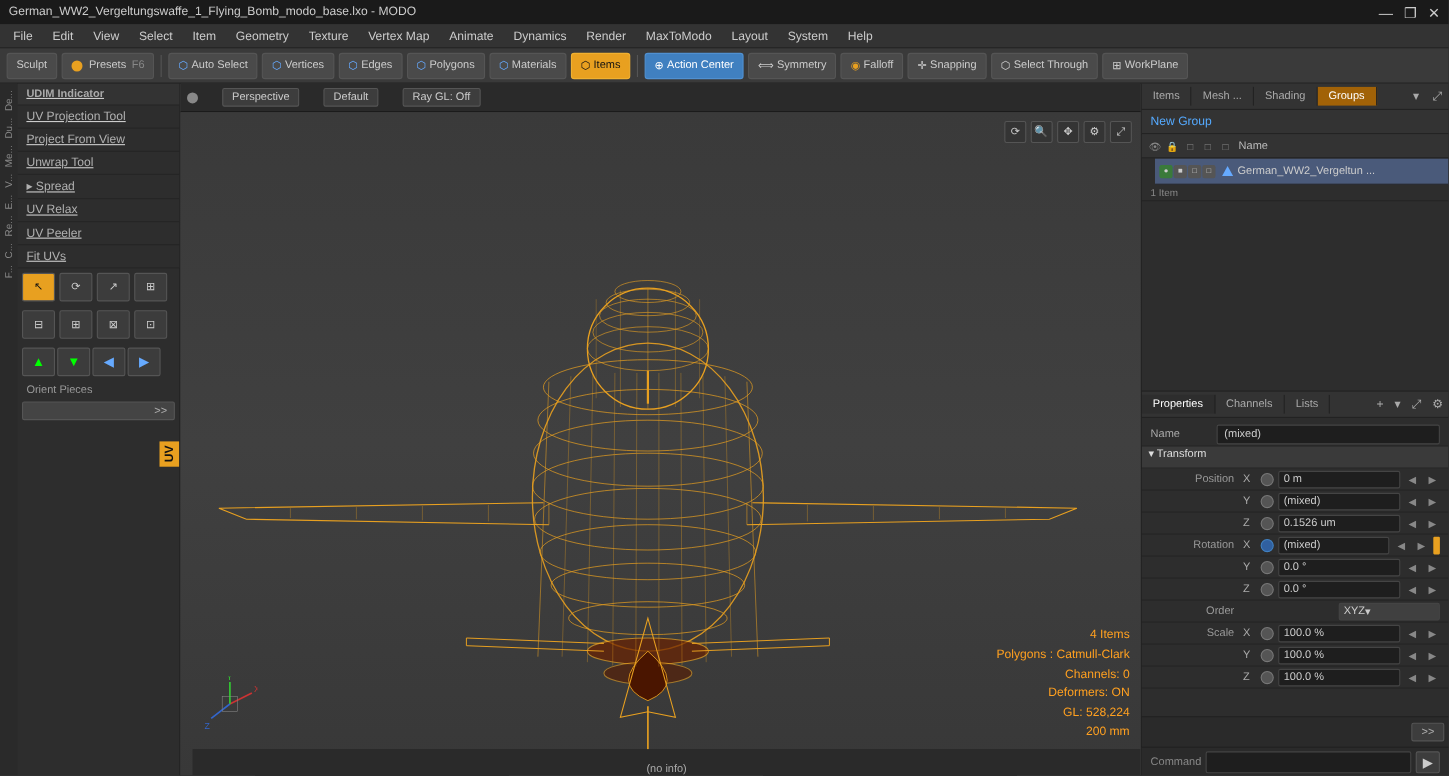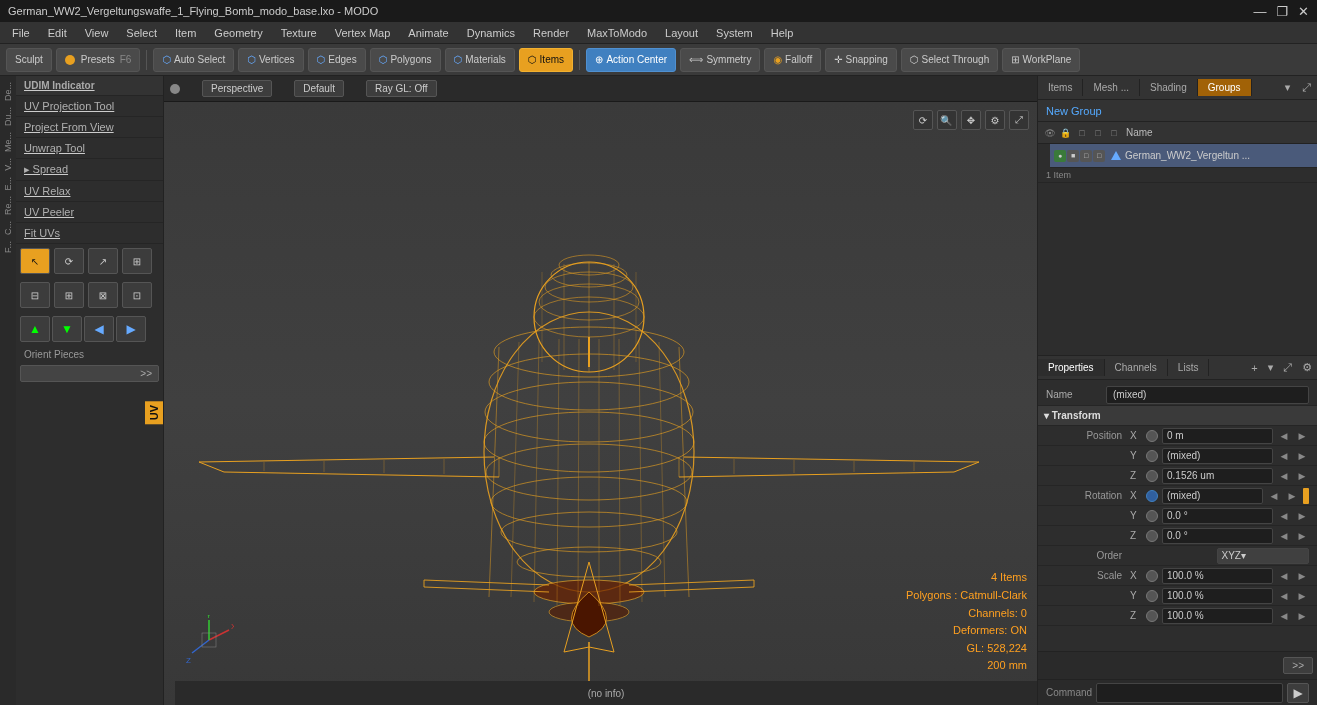--- a/index.html
+++ b/index.html
@@ -214,21 +214,21 @@
       line-height: 1.6;
     }
     #viewport-footer {
       position: absolute;
       bottom: 0;
       left: 11px;
       right: 0;
       height: 24px;
       background: #2a2a2a;
       display: flex;
-      align-items: center;
+      align-items: flex-end;
       justify-content: center;
       color: #aaa;
       font-size: 10px;
     }
     
     #side-labels {
       width: 16px;
       background: #2a2a2a;
       display: flex;
       flex-direction: column;
@@ -424,25 +424,24 @@
       padding: 0 6px;
       font-size: 10px;
       color: #ccc;
       display: flex;
       align-items: center;
     }
     .prop-section {
       height: 20px;
       background: #3a3a3a;
       display: flex;
-      align-items: center;
       padding: 0 6px;
       font-size: 10px;
       color: #ddd;
-      font-weight: bold;
+      font-weight: normal;
       border-bottom: 1px solid #252525;
       cursor: pointer;
     }
     .prop-row {
       display: flex;
       align-items: center;
       height: 20px;
       padding: 0 8px;
       border-bottom: 1px solid #252525;
       gap: 4px;

